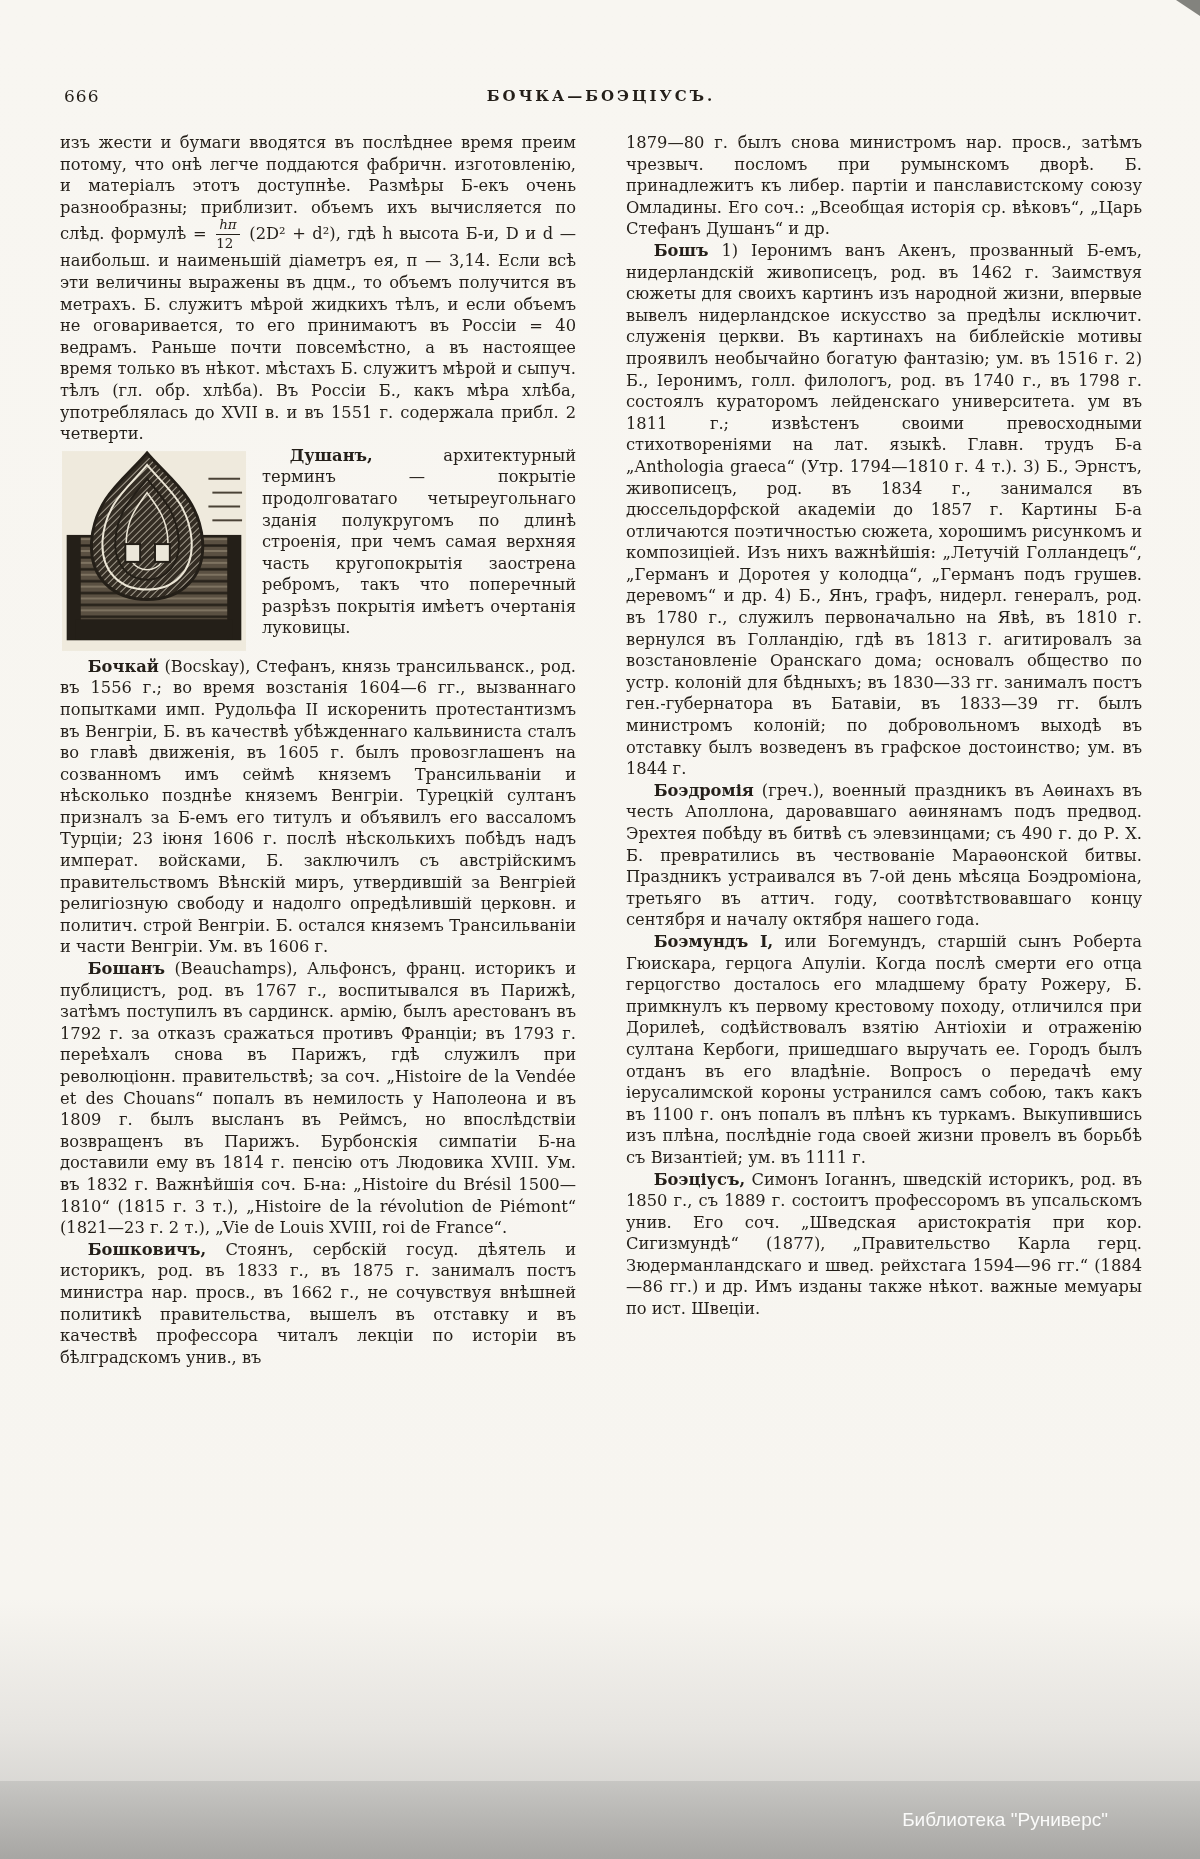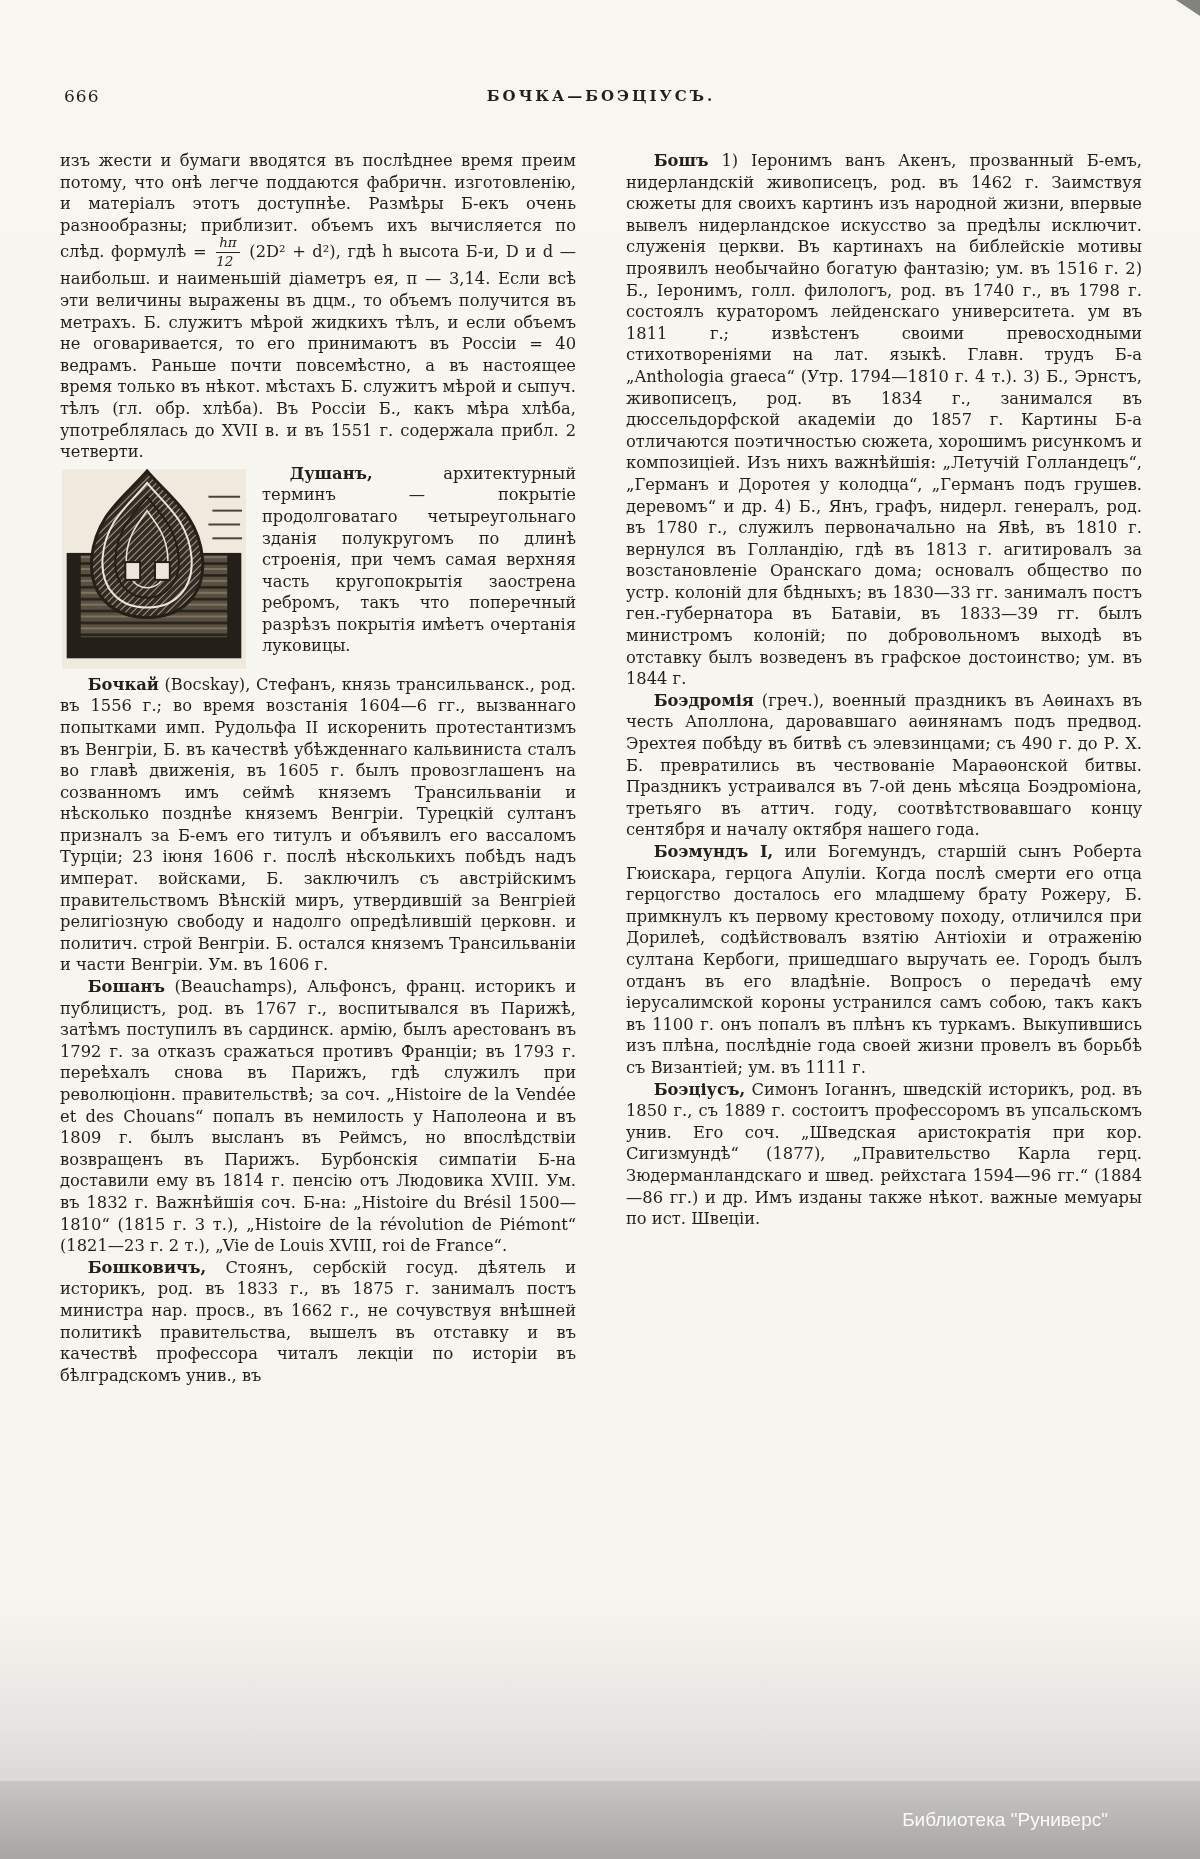--- a/index.html
+++ b/index.html
@@ -3,35 +3,35 @@
 <meta charset="utf-8">
 <style>
   * { margin:0; padding:0; box-sizing:border-box; }
   html,body { width:1200px; }
   body{
     width:1200px; height:1859px; position:relative; overflow:hidden;
     background:linear-gradient(180deg,#f8f6f1 0%, #f7f5f0 86%, #e6e4e0 93%, #c9c8c5 100%);
     font-family:"DejaVu Serif", serif; color:#241f19;
   }
   .page{ padding:86px 58px 0 60px; }
-  .header-row{ position:relative; height:24px; margin-bottom:40px; }
+  .header-row{ position:relative; height:24px; margin-bottom:22px; }
   .pagenum{ position:absolute; left:4px; top:0; font-size:17px; letter-spacing:1px; }
   .running-head{ position:absolute; left:0; right:0; top:1px; text-align:center;
     font-weight:bold; font-size:15px; letter-spacing:3px; }
   .columns{ display:flex; gap:50px; }
   .col{ flex:1; text-align:justify; font-size:16.3px; line-height:21.6px; }
   .par{ text-indent:1.7em; }
   .par.cont{ text-indent:0; }
   .term{ font-weight:bold;margin-top:27px; }
   .par.clear{ clear:both; }
   .illustration{ float:left; width:188px; height:206px; margin:3px 14px 2px 0; }
   .frac{ display:inline-block; vertical-align:middle; text-align:left; line-height:1;
     font-size:13.5px; margin:0 3px; }
   .frac .num{ display:block; border-bottom:1.5px solid #241f19; padding:0 3px 2px; font-style:italic; }
-  .frac .den{ display:block; padding-top:2px;font-style:italic; }
+  .frac .den{ display:block; padding-top:2px; }
   .corner-artifact{ position:absolute; top:0; right:0; width:0; height:0;
     border-top:16px solid #6f6e6a; border-left:24px solid transparent; opacity:.85; }
   .footer-band{ position:absolute; left:0; right:0; bottom:0; height:78px;
     background:linear-gradient(180deg,#c7c6c3 0%, #a7a6a3 100%);
     display:flex; align-items:center; justify-content:flex-end; padding-right:92px; }
   .watermark{ color:#fbfbfa; font-family:"Liberation Sans", sans-serif; font-size:19px; }
 </style>
 </head>
 <body>
 
@@ -98,20 +98,21 @@
       </p>
 
       <p class="par">
         <b class="term">Бошковичъ,</b><span> Стоянъ, сербскій госуд. дѣятель и историкъ, род. въ 1833 г., въ 1875 г. занималъ постъ министра нар. просв., въ 1662 г., не сочувствуя внѣшней политикѣ правительства, вышелъ въ отставку и въ качествѣ профессора читалъ лекціи по исторіи въ бѣлградскомъ унив., въ</span>
       </p>
 
     </div>
 
     <div class="col">
 
+      <p class="par cont">1879—80 г. былъ снова министромъ нар. просв., затѣмъ чрезвыч. посломъ при румынскомъ дворѣ. Б. принадлежитъ къ либер. партіи и панславистскому союзу Омладины. Его соч.: „Всеобщая исторія ср. вѣковъ“, „Царь Стефанъ Душанъ“ и др.</p>
 
       <p class="par">
         <b class="term">Бошъ</b><span> 1) Іеронимъ ванъ Акенъ, прозванный Б-емъ, нидерландскій живописецъ, род. въ 1462 г. Заимствуя сюжеты для своихъ картинъ изъ народной жизни, впервые вывелъ нидерландское искусство за предѣлы исключит. служенія церкви. Въ картинахъ на библейскіе мотивы проявилъ необычайно богатую фантазію; ум. въ 1516 г. 2) Б., Іеронимъ, голл. филологъ, род. въ 1740 г., въ 1798 г. состоялъ кураторомъ лейденскаго университета. ум въ 1811 г.; извѣстенъ своими превосходными стихотвореніями на лат. языкѣ. Главн. трудъ Б-а „Anthologia graeca“ (Утр. 1794—1810 г. 4 т.). 3) Б., Эрнстъ, живописецъ, род. въ 1834 г., занимался въ дюссельдорфской академіи до 1857 г. Картины Б-а отличаются поэтичностью сюжета, хорошимъ рисункомъ и композиціей. Изъ нихъ важнѣйшія: „Летучій Голландецъ“, „Германъ и Доротея у колодца“, „Германъ подъ грушев. деревомъ“ и др. 4) Б., Янъ, графъ, нидерл. генералъ, род. въ 1780 г., служилъ первоначально на Явѣ, въ 1810 г. вернулся въ Голландію, гдѣ въ 1813 г. агитировалъ за возстановленіе Оранскаго дома; основалъ общество по устр. колоній для бѣдныхъ; въ 1830—33 гг. занималъ постъ ген.-губернатора въ Батавіи, въ 1833—39 гг. былъ министромъ колоній; по добровольномъ выходѣ въ отставку былъ возведенъ въ графское достоинство; ум. въ 1844 г.</span>
       </p>
 
       <p class="par">
         <b class="term">Боэдромія</b><span> (греч.), военный праздникъ въ Аѳинахъ въ честь Аполлона, даровавшаго аѳинянамъ подъ предвод. Эрехтея побѣду въ битвѣ съ элевзинцами; съ 490 г. до Р. X. Б. превратились въ чествованіе Мараѳонской битвы. Праздникъ устраивался въ 7-ой день мѣсяца Боэдроміона, третьяго въ аттич. году, соотвѣтствовавшаго концу сентября и началу октября нашего года.</span>
       </p>
 
       <p class="par">

